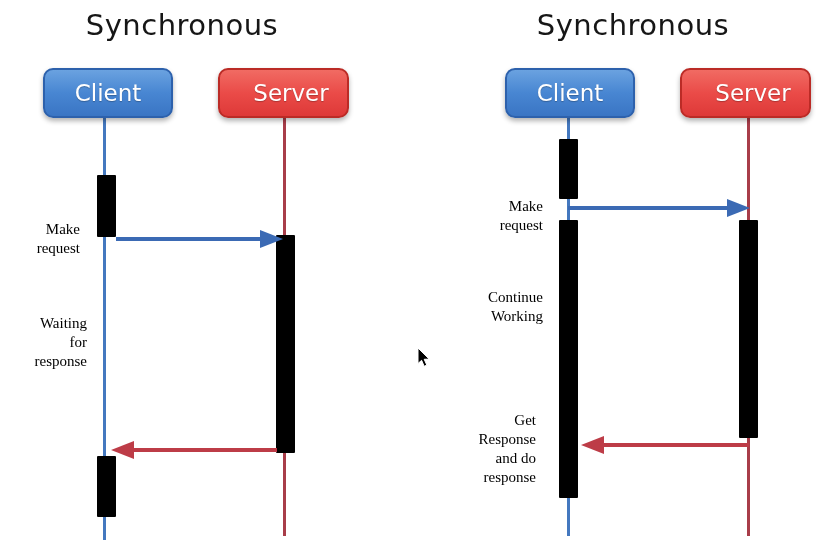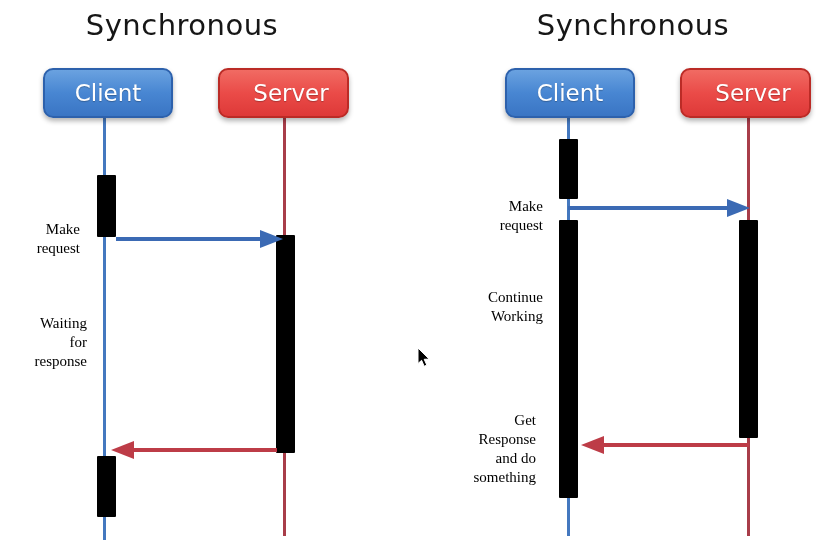--- a/index.html
+++ b/index.html
@@ -123,21 +123,21 @@
     <div class="activation-bar" style="left:559px; top:220px; height:278px;"></div>
     <div class="activation-bar" style="left:739px; top:220px; height:218px;"></div>
 
     <div class="note" style="left:455px; width:88px; top:197px;">Make
 request</div>
     <div class="note" style="left:443px; width:100px; top:288px;">Continue
 Working</div>
     <div class="note" style="left:420px; width:116px; top:411px;">Get
 Response
 and do
-something</div>
+response</div>
   </section>
 
   <svg class="overlay" viewBox="0 0 824 546" xmlns="http://www.w3.org/2000/svg">
 
     <g>
       <line x1="116" y1="239" x2="263" y2="239" stroke="#3b6ab4" stroke-width="4"></line>
       <polygon points="283,239 260,230 260,248" fill="#3b6ab4"></polygon>
     </g>
 
     <g>

